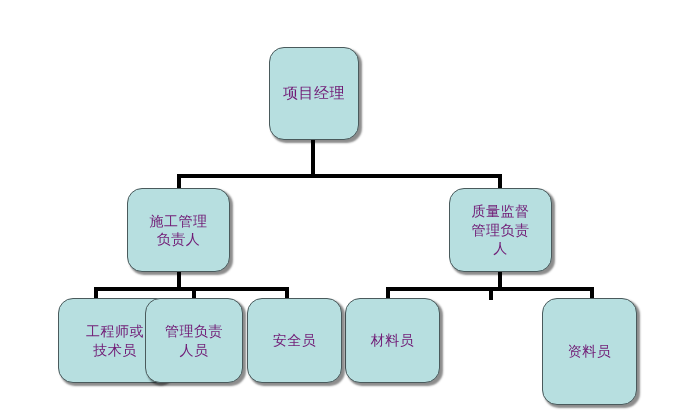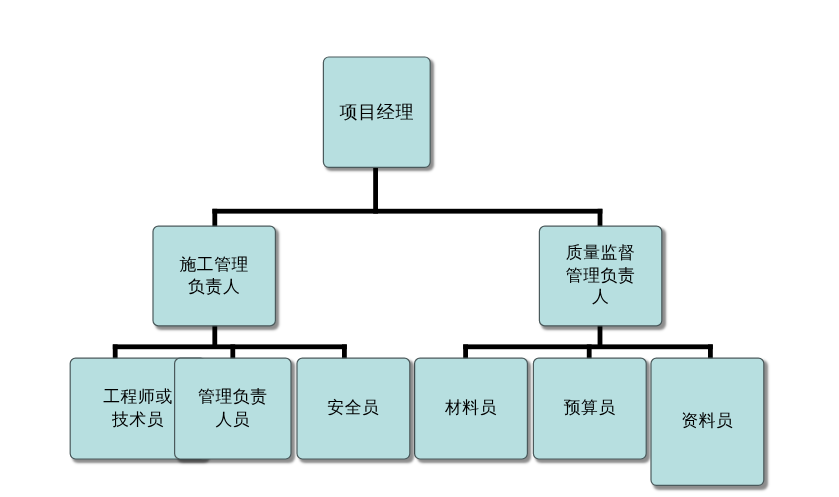--- a/index.html
+++ b/index.html
@@ -13,27 +13,27 @@
     height: 414px;
     background: #ffffff;
     overflow: hidden;
     font-family: "DejaVu Sans", "Liberation Sans", sans-serif;
   }
   .node {
     position: absolute;
     box-sizing: border-box;
     background: #b7dfe0;
     border: 1.6px solid #4a5a5c;
-    border-radius: 5px;
+    border-radius: 15px;
     box-shadow: 2.5px 2.5px 2px rgba(0,0,0,0.45);
     display: flex;
     align-items: center;
     justify-content: center;
     text-align: center;
-    color: #000000;
+    color: #701a75;
     z-index: 3;
   }
   .node-label {
     display: block;
     line-height: 1.32;
     letter-spacing: 0.5px;
     padding: 0 4px;
     white-space: pre-line;
   }
   .n-root  { font-size: 15px; }
@@ -93,21 +93,18 @@
   </div>
 
   <div class="node n-leaf" style="left:345px; top:298px; width:95px; height:85px;">
     <span class="node-label">材料员</span>
   </div>
 
   <div class="node n-leaf" style="left:247px; top:298px; width:95px; height:85px;">
     <span class="node-label">安全员</span>
   </div>
 
-  <div class="node n-leaf" style="left:444px; top:298px; width:95px; height:85px;">
-    <span class="node-label">预算员</span>
-  </div>
 
   <div class="node n-leaf" style="left:542px; top:298px; width:95px; height:107px;">
     <span class="node-label">资料员</span>
   </div>
 
 </div>
 
 </body></html>

